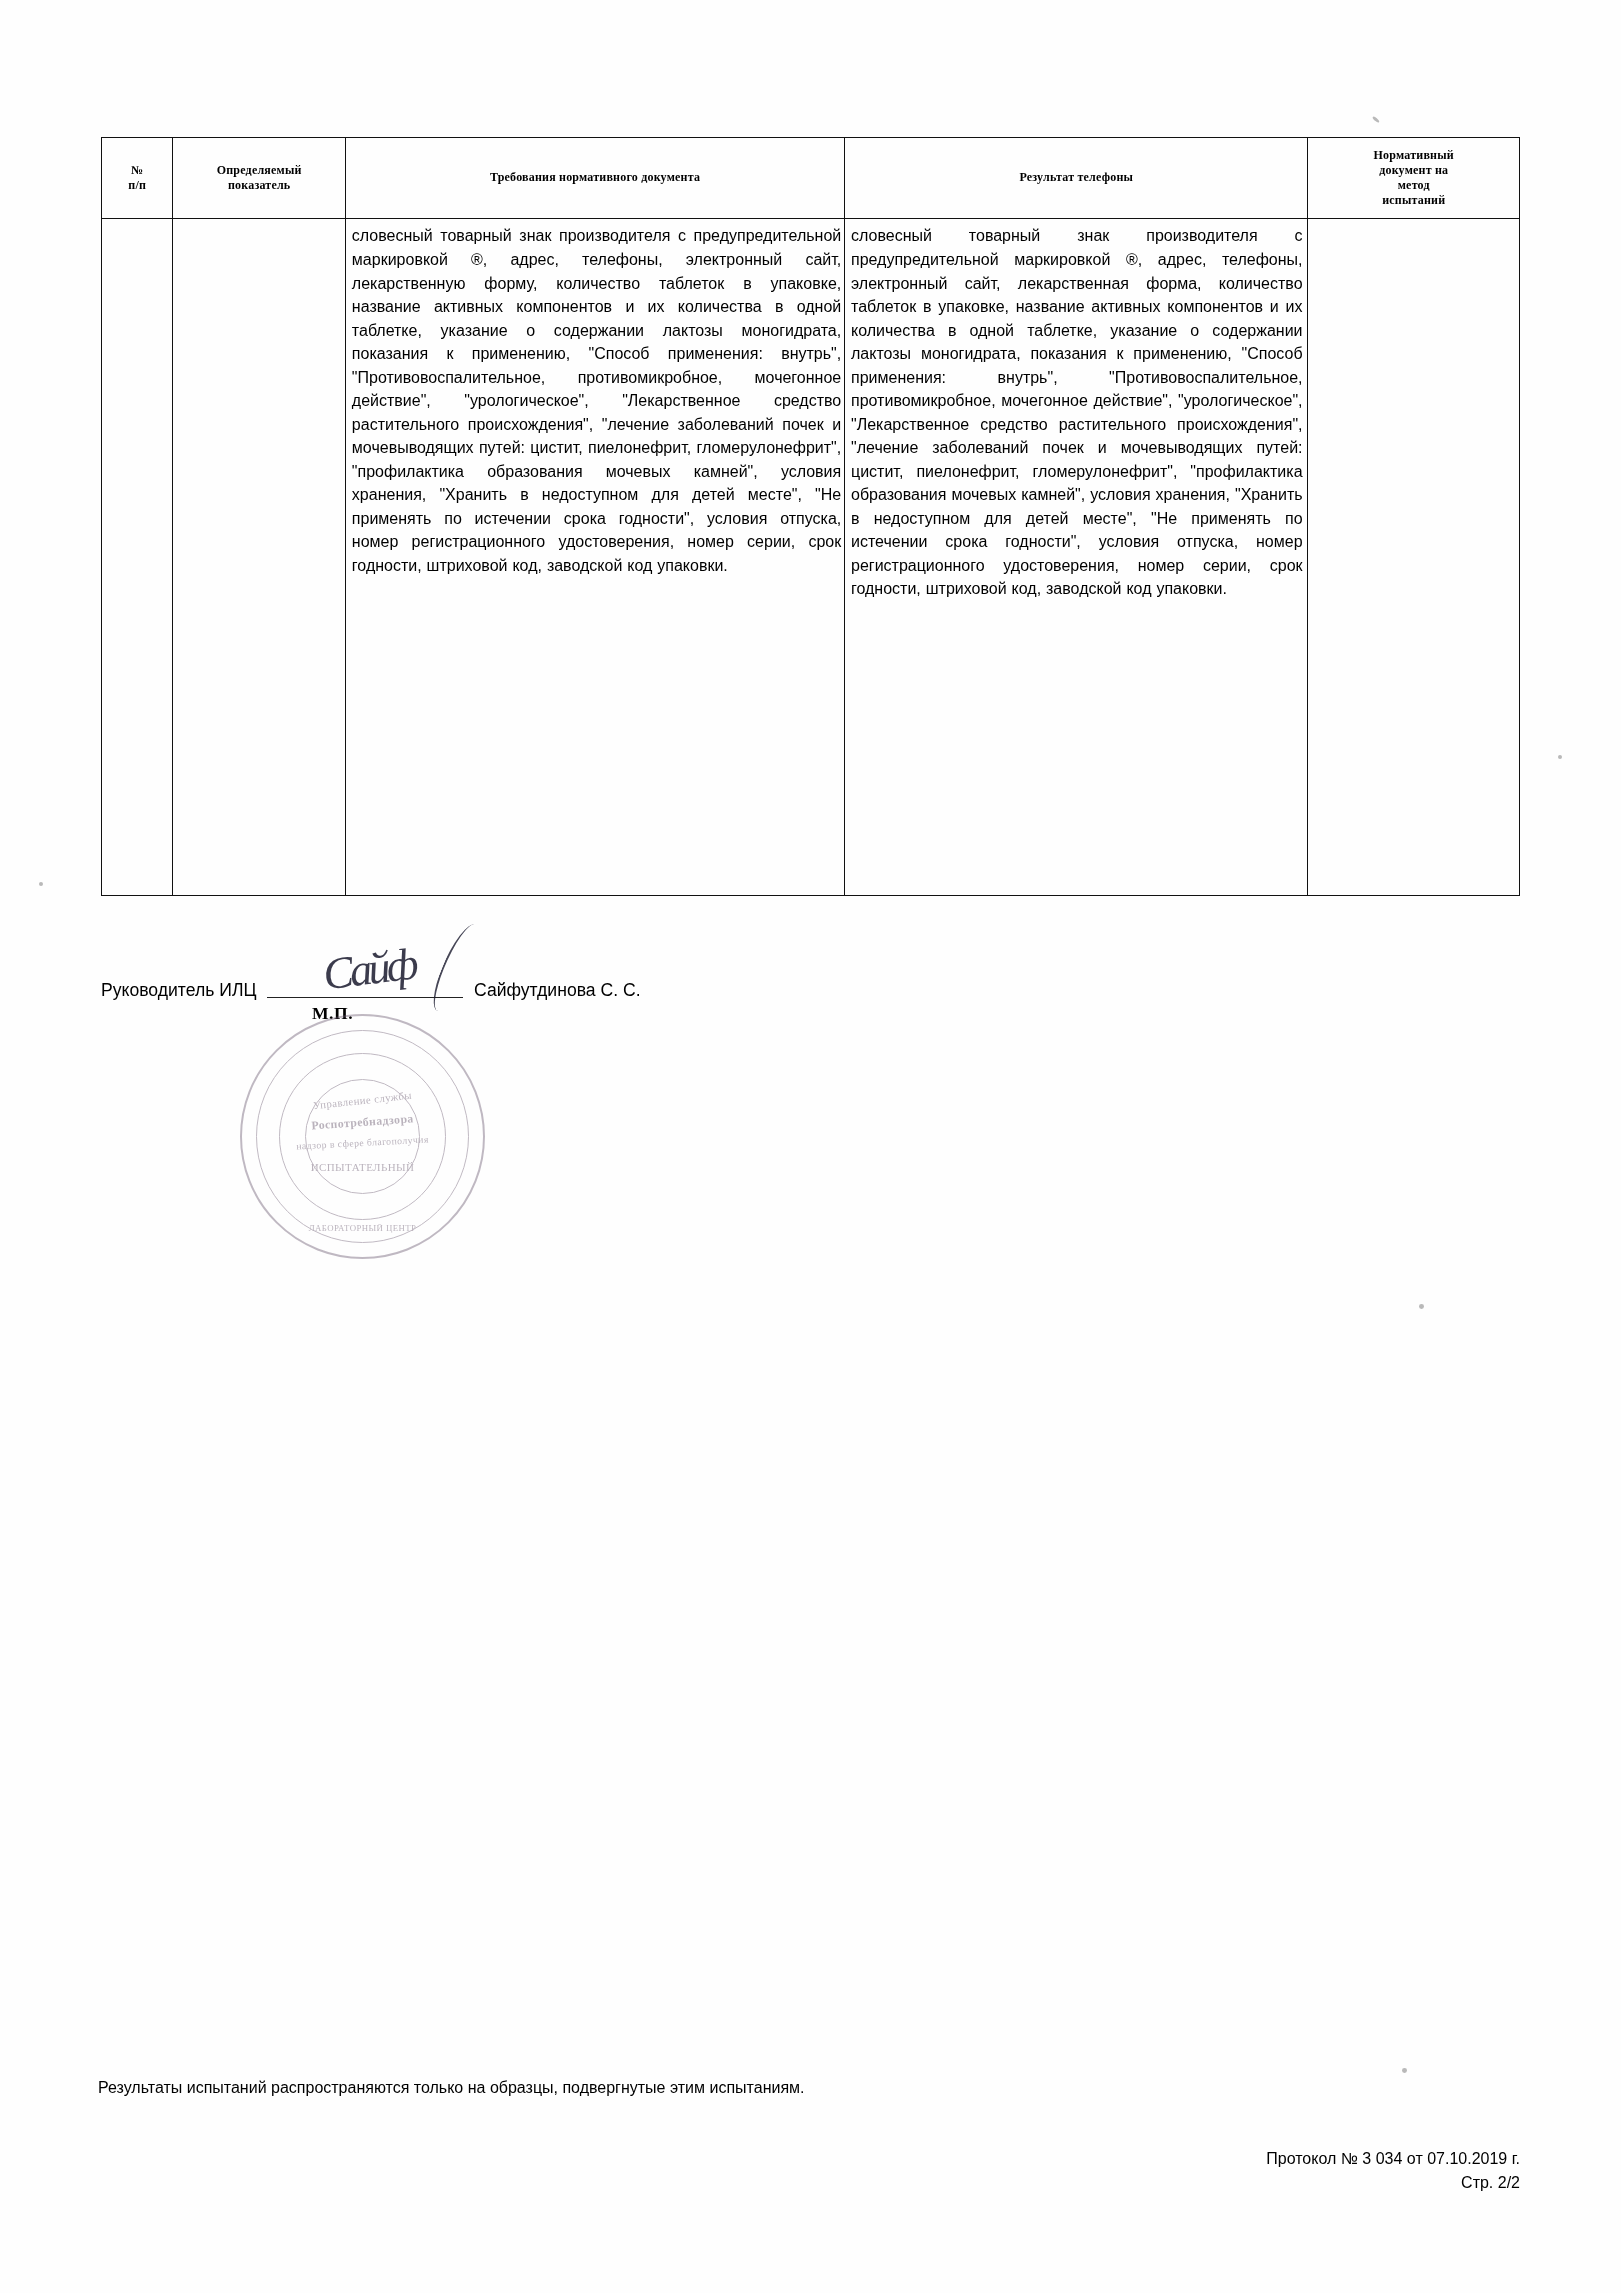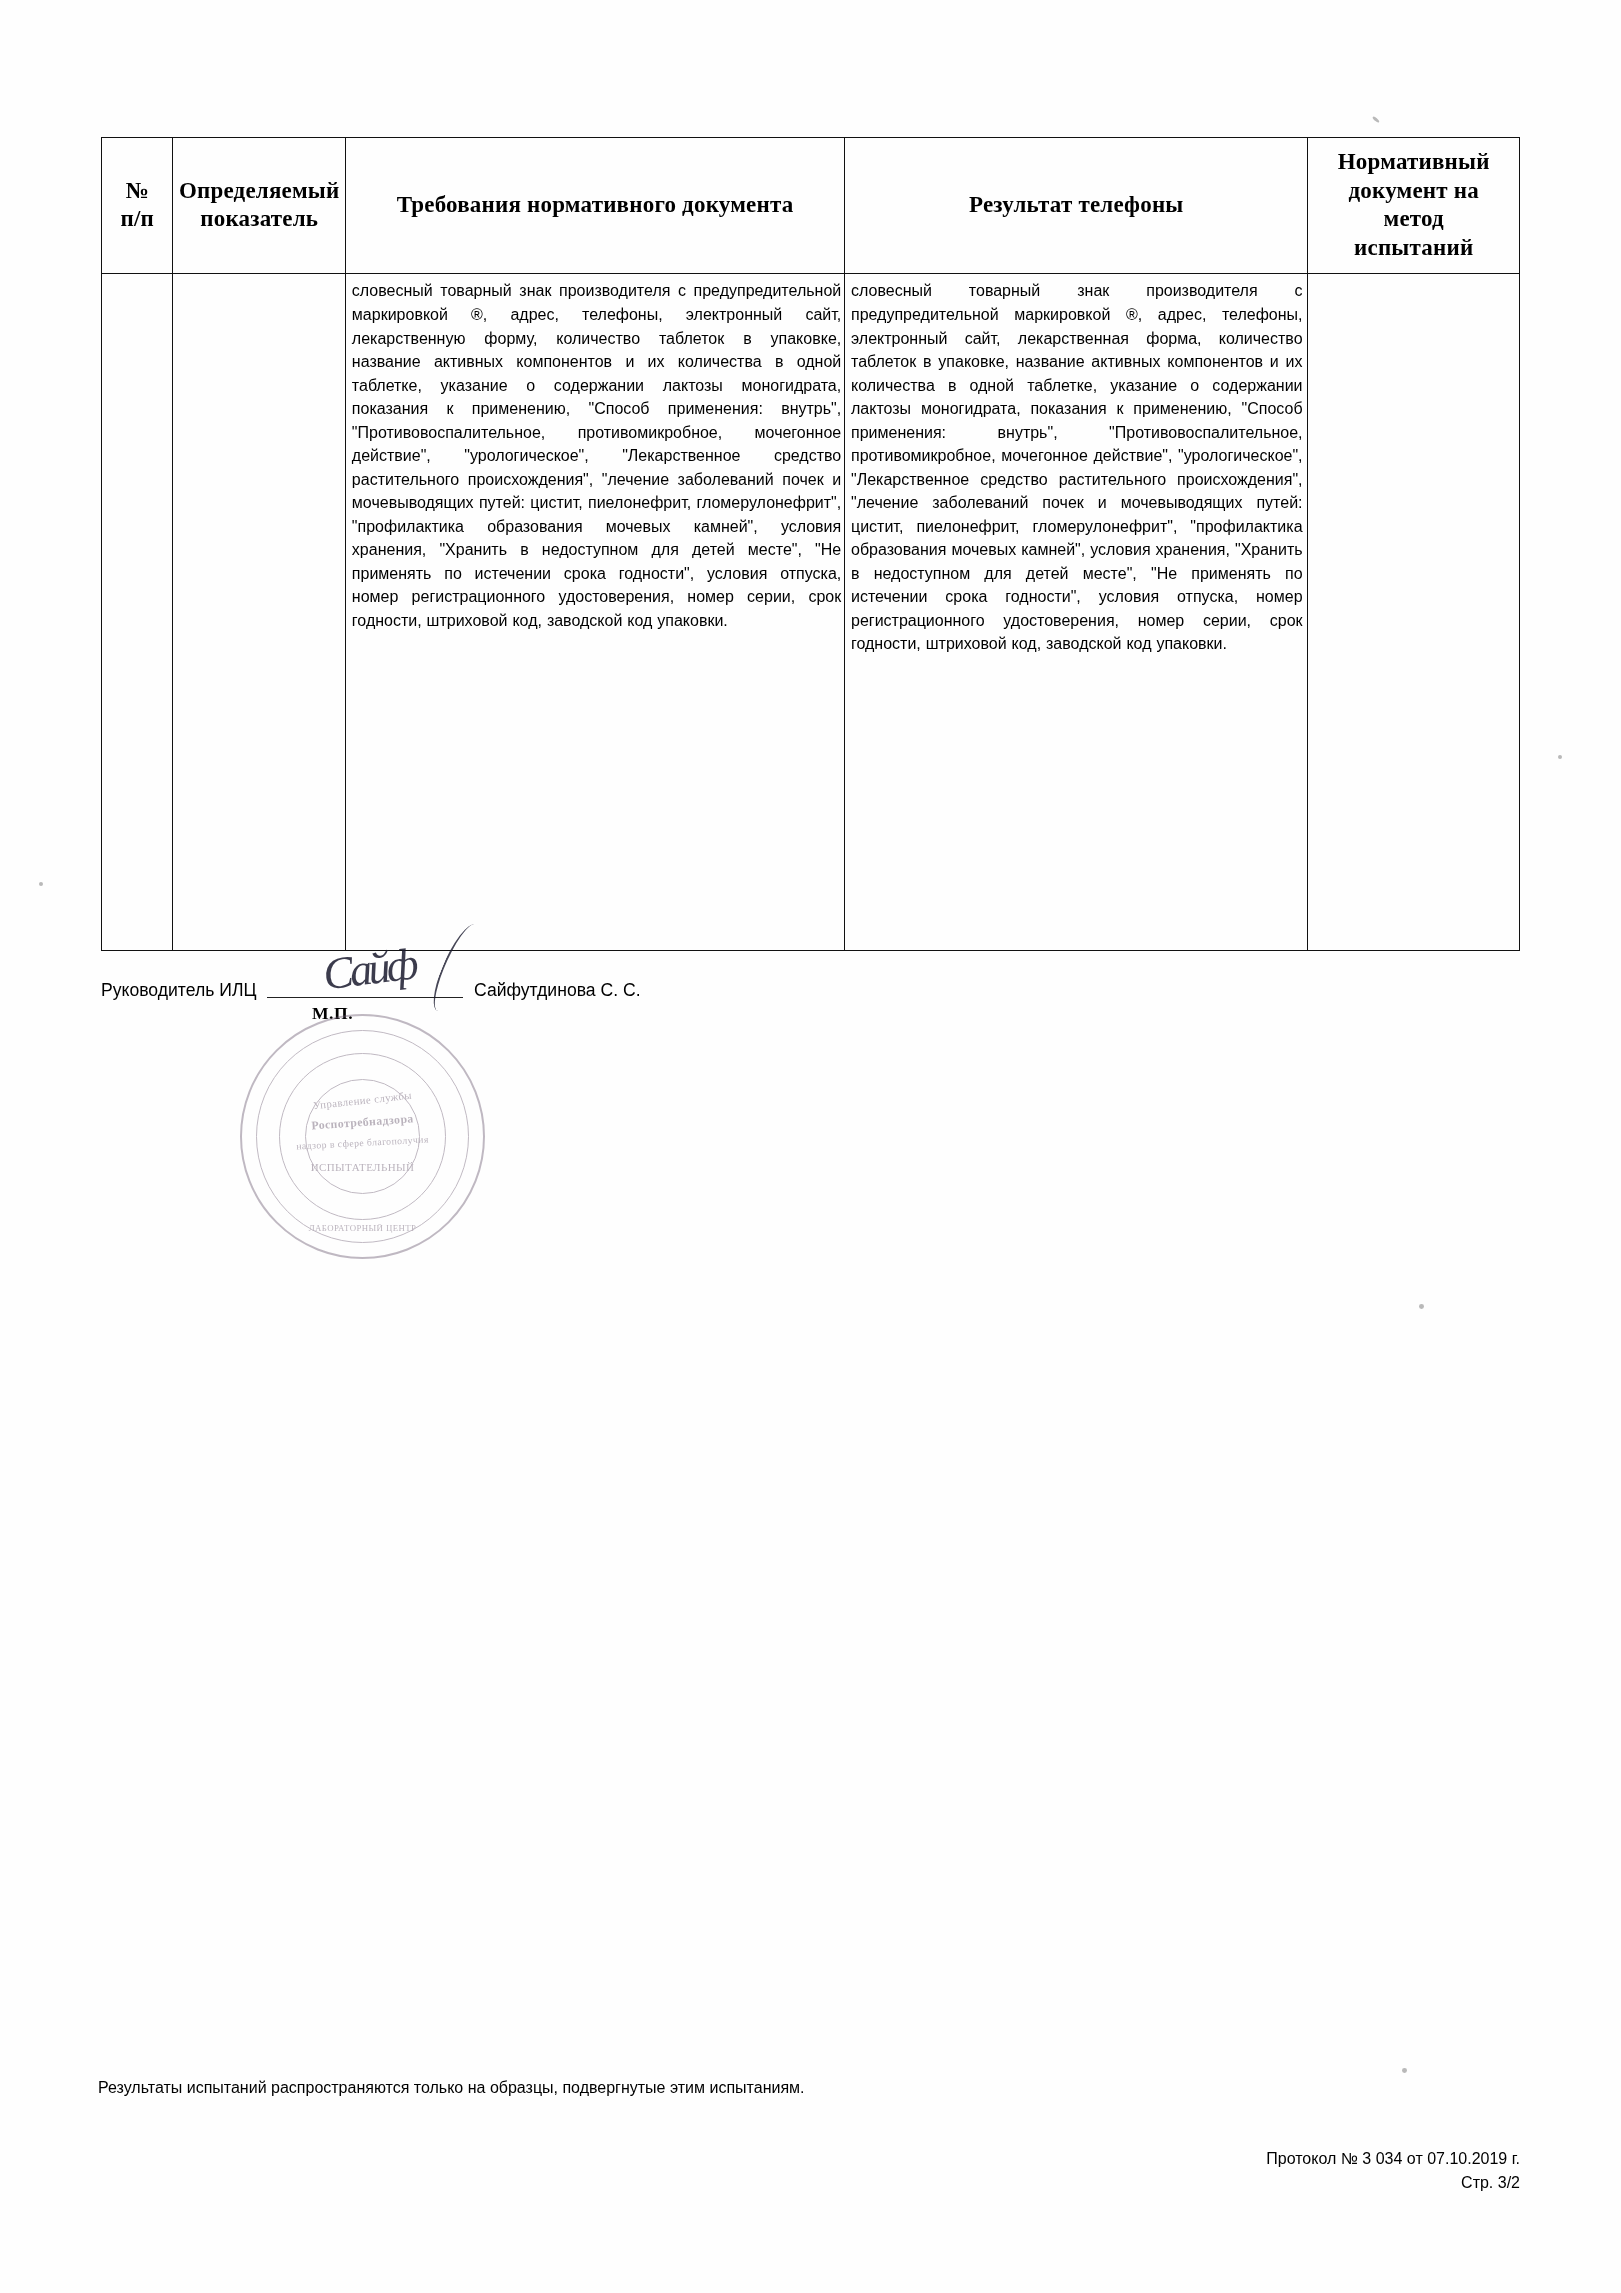--- a/index.html
+++ b/index.html
@@ -31,21 +31,21 @@
     table-layout: fixed;
   }
   .doc-table td, .doc-table th {
     border: 1px solid #111;
     vertical-align: top;
     padding: 0;
   }
   .doc-table thead th {
     font-family: "Liberation Serif", serif;
     font-weight: bold;
-    font-size: 23px;
+    font-size: 12px;
     text-align: center;
     vertical-align: middle;
     padding: 9.8px 3.9px;
     line-height: 1.25;
     letter-spacing: 0.2px;
   }
   .col-num   { width: 59px; }
   .col-ind   { width: 155px; }
   .col-req   { width: 465px; }
   .col-res   { width: 431px; }
@@ -255,17 +255,17 @@
     <div class="stamp-text stamp-t4">ИСПЫТАТЕЛЬНЫЙ</div>
     <div class="stamp-text stamp-t5">ЛАБОРАТОРНЫЙ ЦЕНТР</div>
   </div>
 
   <div class="footer-notes">
     <div>Результаты испытаний распространяются только на образцы, подвергнутые этим испытаниям.</div>
   </div>
 
   <div class="protocol-ref">
     <div>Протокол № 3 034 от 07.10.2019 г.</div>
-    <div>Стр. 3/2</div>
+    <div>Стр. 2/2</div>
   </div>
 
 </div>
 
 
 </body></html>

